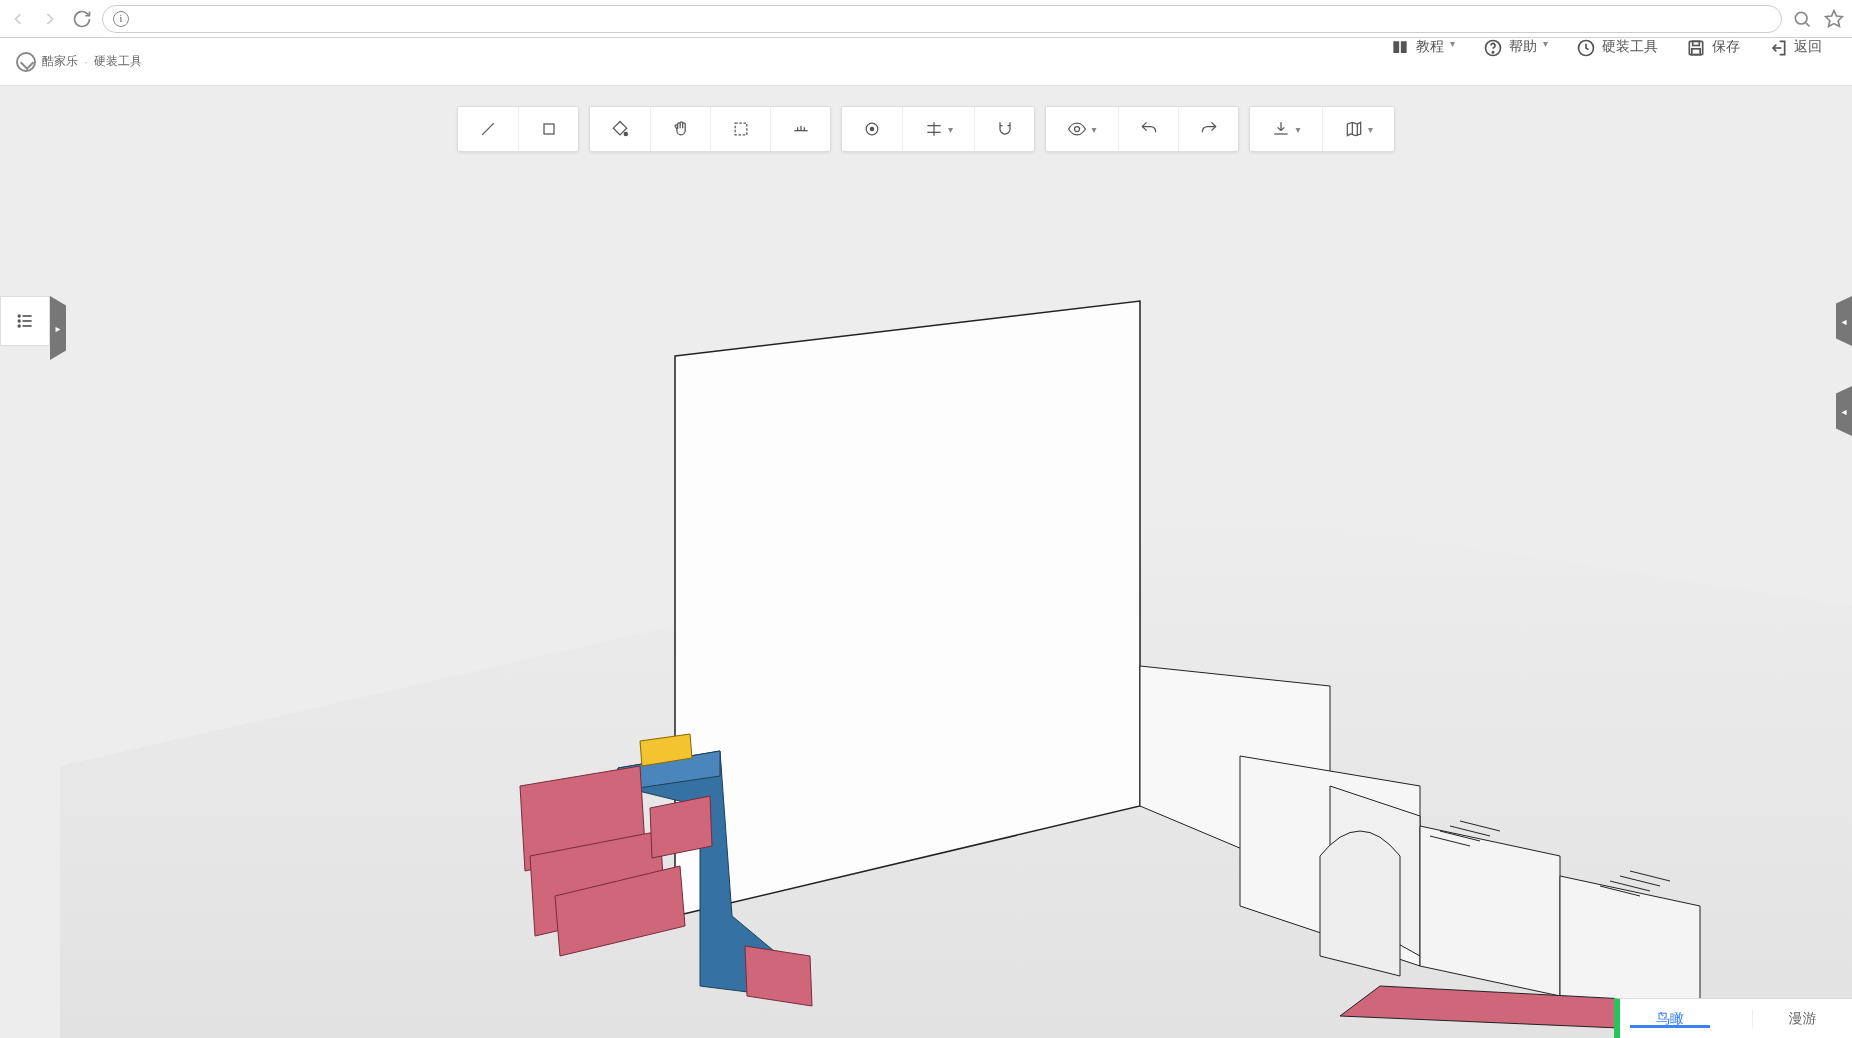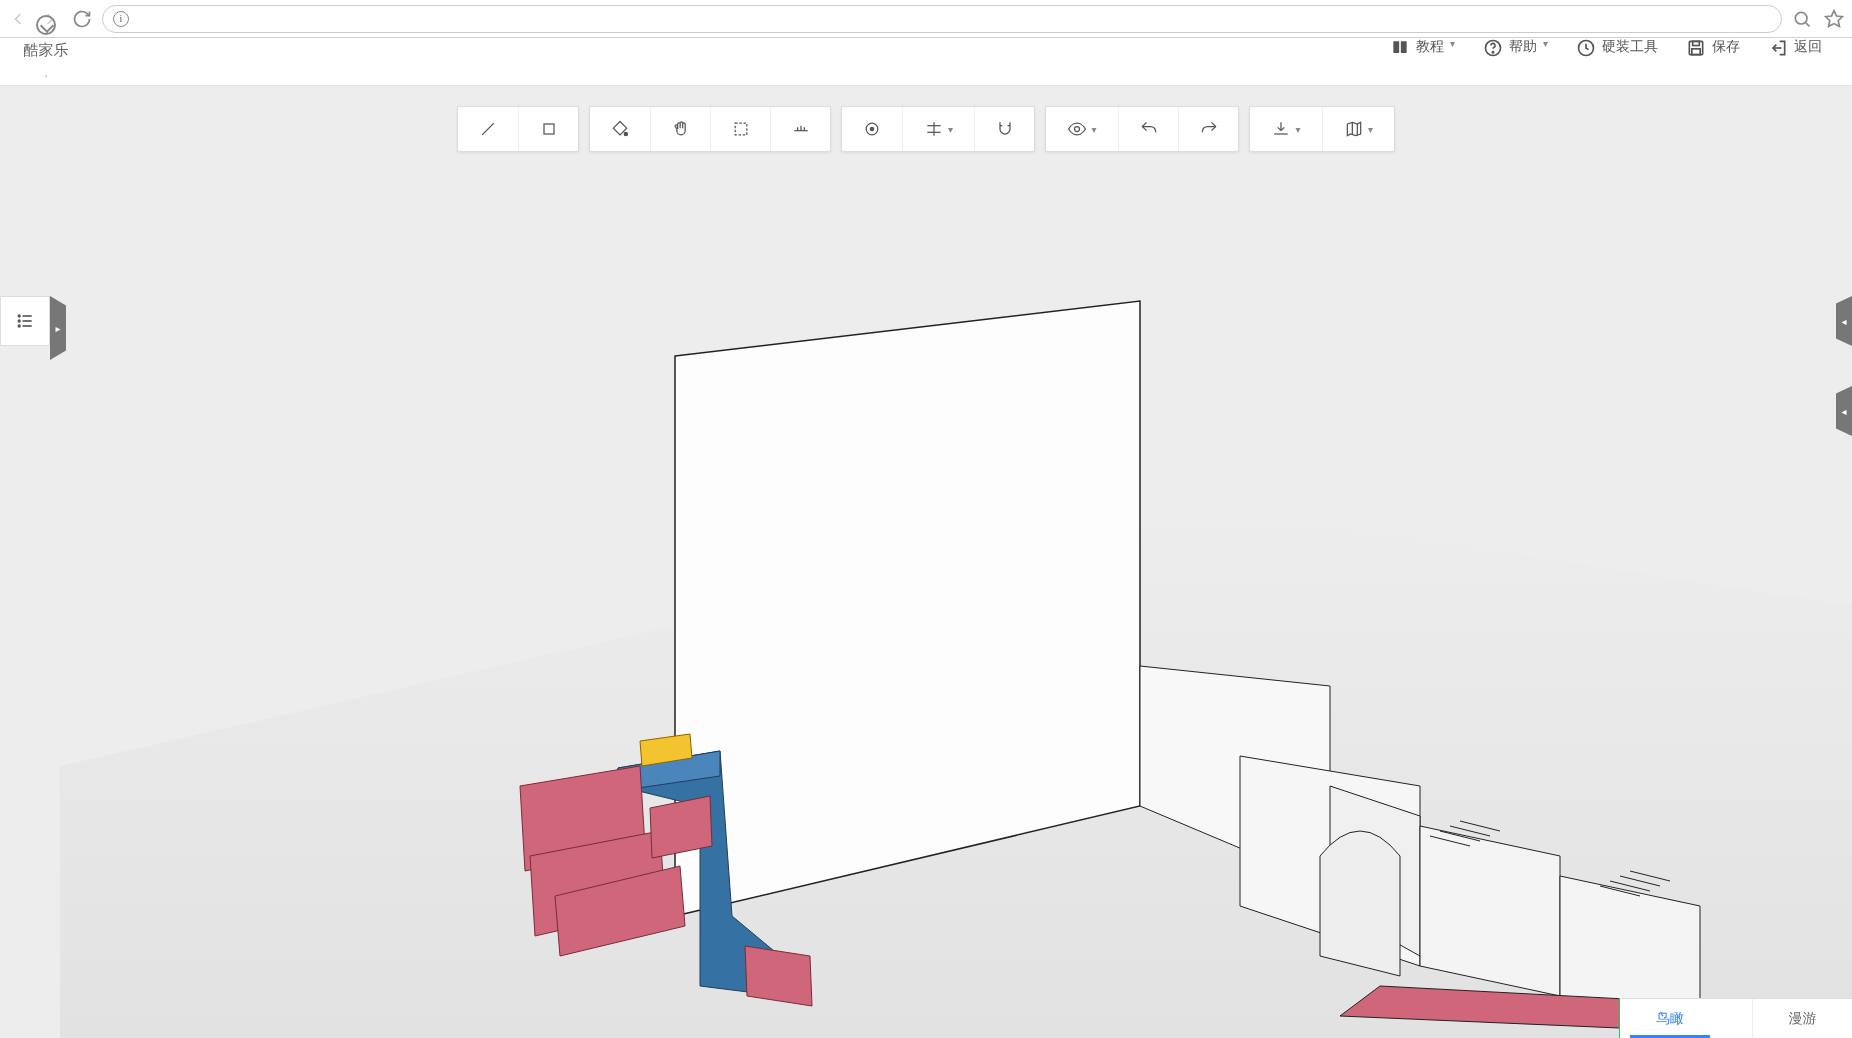--- a/index.html
+++ b/index.html
@@ -5,21 +5,21 @@
 * { margin: 0; padding: 0; box-sizing: border-box; }
 body { font-family: "Microsoft YaHei", Arial, sans-serif; font-size: 13px; color: #333; overflow: hidden; width: 1852px; height: 1038px; background: #fff; }
 
 .browser-bar { height: 38px; display: flex; align-items: center; border-bottom: 1px solid #d0d0d0; padding: 0 6px; gap: 8px; }
 .nav-btn { width: 24px; height: 24px; display: flex; align-items: center; justify-content: center; color: #888; }
 .nav-btn.disabled { color: #ccc; }
 .url-bar { flex: 1; height: 28px; border: 1px solid #ccc; border-radius: 14px; display: flex; align-items: center; padding: 0 10px; gap: 6px; font-size: 14px; color: #555; overflow: hidden; white-space: nowrap; }
 .info-i { width: 16px; height: 16px; border: 1px solid #888; border-radius: 50%; display: inline-flex; align-items: center; justify-content: center; font-size: 10px; font-family: serif; }
 
 .app-header { height: 48px; display: flex; align-items: center; padding: 0 16px; border-bottom: 1px solid #e5e5e5; }
-.brand { display: flex; align-items: center; gap: 6px; color: #666; font-size: 15px; flex-direction: column; }
+.brand { display: flex; align-items: center; gap: 6px; color: #666; font-size: 12px; }
 .brand-icon { width: 20px; height: 20px; border: 2px solid #888; border-radius: 50%; position: relative; }
 .brand-icon::after { content: ''; position: absolute; left: 4px; top: 4px; width: 8px; height: 8px; border: 2px solid #888; border-top: none; border-right: none; transform: rotate(-45deg); }
 .header-spacer { flex: 1; }
 .header-btn { display: flex; gap: 6px; padding: 0 14px; height: 48px; cursor: pointer; color: #555; font-size: 14px; }
 .chev-d { font-size: 10px; color: #888; }
 
 .toolbar-row { position: absolute; top: 106px; left: 50%; transform: translateX(-50%); display: flex; gap: 10px; z-index: 10; }
 .tool-group { background: #fff; border: 1px solid #ddd; border-radius: 2px; display: flex; box-shadow: 0 1px 3px rgba(0,0,0,0.08); }
 .tool-btn { width: 60px; height: 44px; display: flex; align-items: center; justify-content: center; cursor: pointer; color: #666; position: relative; gap: 4px; }
 .tool-btn + .tool-btn { border-left: 1px solid #eee; }
@@ -27,21 +27,21 @@
 
 .canvas-area { position: absolute; top: 86px; left: 0; right: 0; bottom: 0; background: #ededed; overflow: hidden; }
 
 .left-panel-toggle { position: absolute; left: 0; top: 210px; width: 50px; height: 50px; background: #fff; border: 1px solid #ddd; display: flex; align-items: center; justify-content: center; z-index: 5; }
 .left-panel-expand { position: absolute; left: 50px; top: 210px; width: 16px; height: 64px; background: #777; color: #fff; display: flex; align-items: center; justify-content: center; font-size: 10px; cursor: pointer; z-index: 5; clip-path: polygon(0 0, 100% 15%, 100% 85%, 0 100%); }
 
 .right-tab { position: absolute; right: 0; width: 16px; height: 50px; background: #777; z-index: 5; clip-path: polygon(100% 0, 0 15%, 0 85%, 100% 100%); display:flex; align-items:center; justify-content:center; color:#fff; font-size:10px; }
 .right-tab.t1 { top: 210px; }
 .right-tab.t2 { top: 300px; }
 
-.bottom-tabs { position: absolute; bottom: 0; right: 0; height: 40px; display: flex; background: #fff; border-top: 1px solid #ddd; border-left: 1px solid #22c55e; z-index: 6; }
+.bottom-tabs { position: absolute; bottom: 0; right: 0; height: 40px; display: flex; background: #fff; border-top: 1px solid #ddd; border-left: 6px solid #22c55e; z-index: 6; align-items: center; }
 .bottom-tab { width: 100px; display: flex; align-items: center; justify-content: center; cursor: pointer; font-size: 14px; color: #666; position: relative; }
 .bottom-tab.active { color: #3b82f6; }
 .bottom-tab.active::after { content: ''; position: absolute; bottom: 0; left: 10px; right: 10px; height: 3px; background: #3b82f6; }
 .bottom-tab + .bottom-tab { border-left: 1px solid #eee; margin-left: 32px; }
 
 svg.scene { width: 100%; height: 100%; display: block; }
 
 .ico { width: 20px; height: 20px; }
 </style>
 </head>

